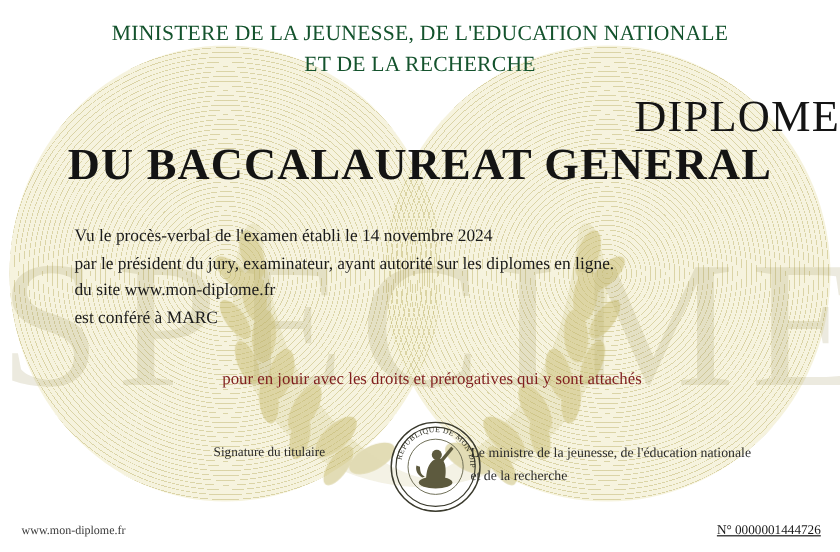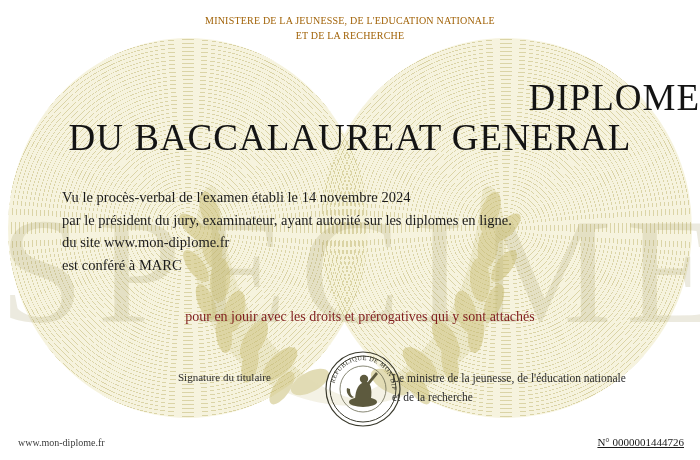--- a/index.html
+++ b/index.html
@@ -65,23 +65,23 @@
   }
 
   
   .content { position: absolute; inset: 0; }
 
   .ministry {
     position: absolute;
     top: 14px;
     left: 0; right: 0;
     text-align: center;
-    font-size: 10px;
+    font-size: 18px;
     letter-spacing: .2px;
-    color: #a16207;
+    color: #14532d;
     line-height: 1.45;
   }
   .ministry .l2 { display: block; }
 
   .title1 {
     position: absolute;
     top: 76px;
     left: 0; right: 0;
     text-align: right;
     font-size: 37px;
@@ -89,20 +89,21 @@
     color: #141414;
   }
   .title2 {
     position: absolute;
     top: 116px;
     left: 0; right: 0;
     text-align: center;
     font-size: 37px;
     letter-spacing: 1px;
     color: #141414;
+    font-weight: bold;
   }
 
   .body {
     position: absolute;
     top: 186px;
     left: 62px;
     right: 40px;
     font-size: 14.5px;
     line-height: 22.5px;
     color: #1a1a1a;

